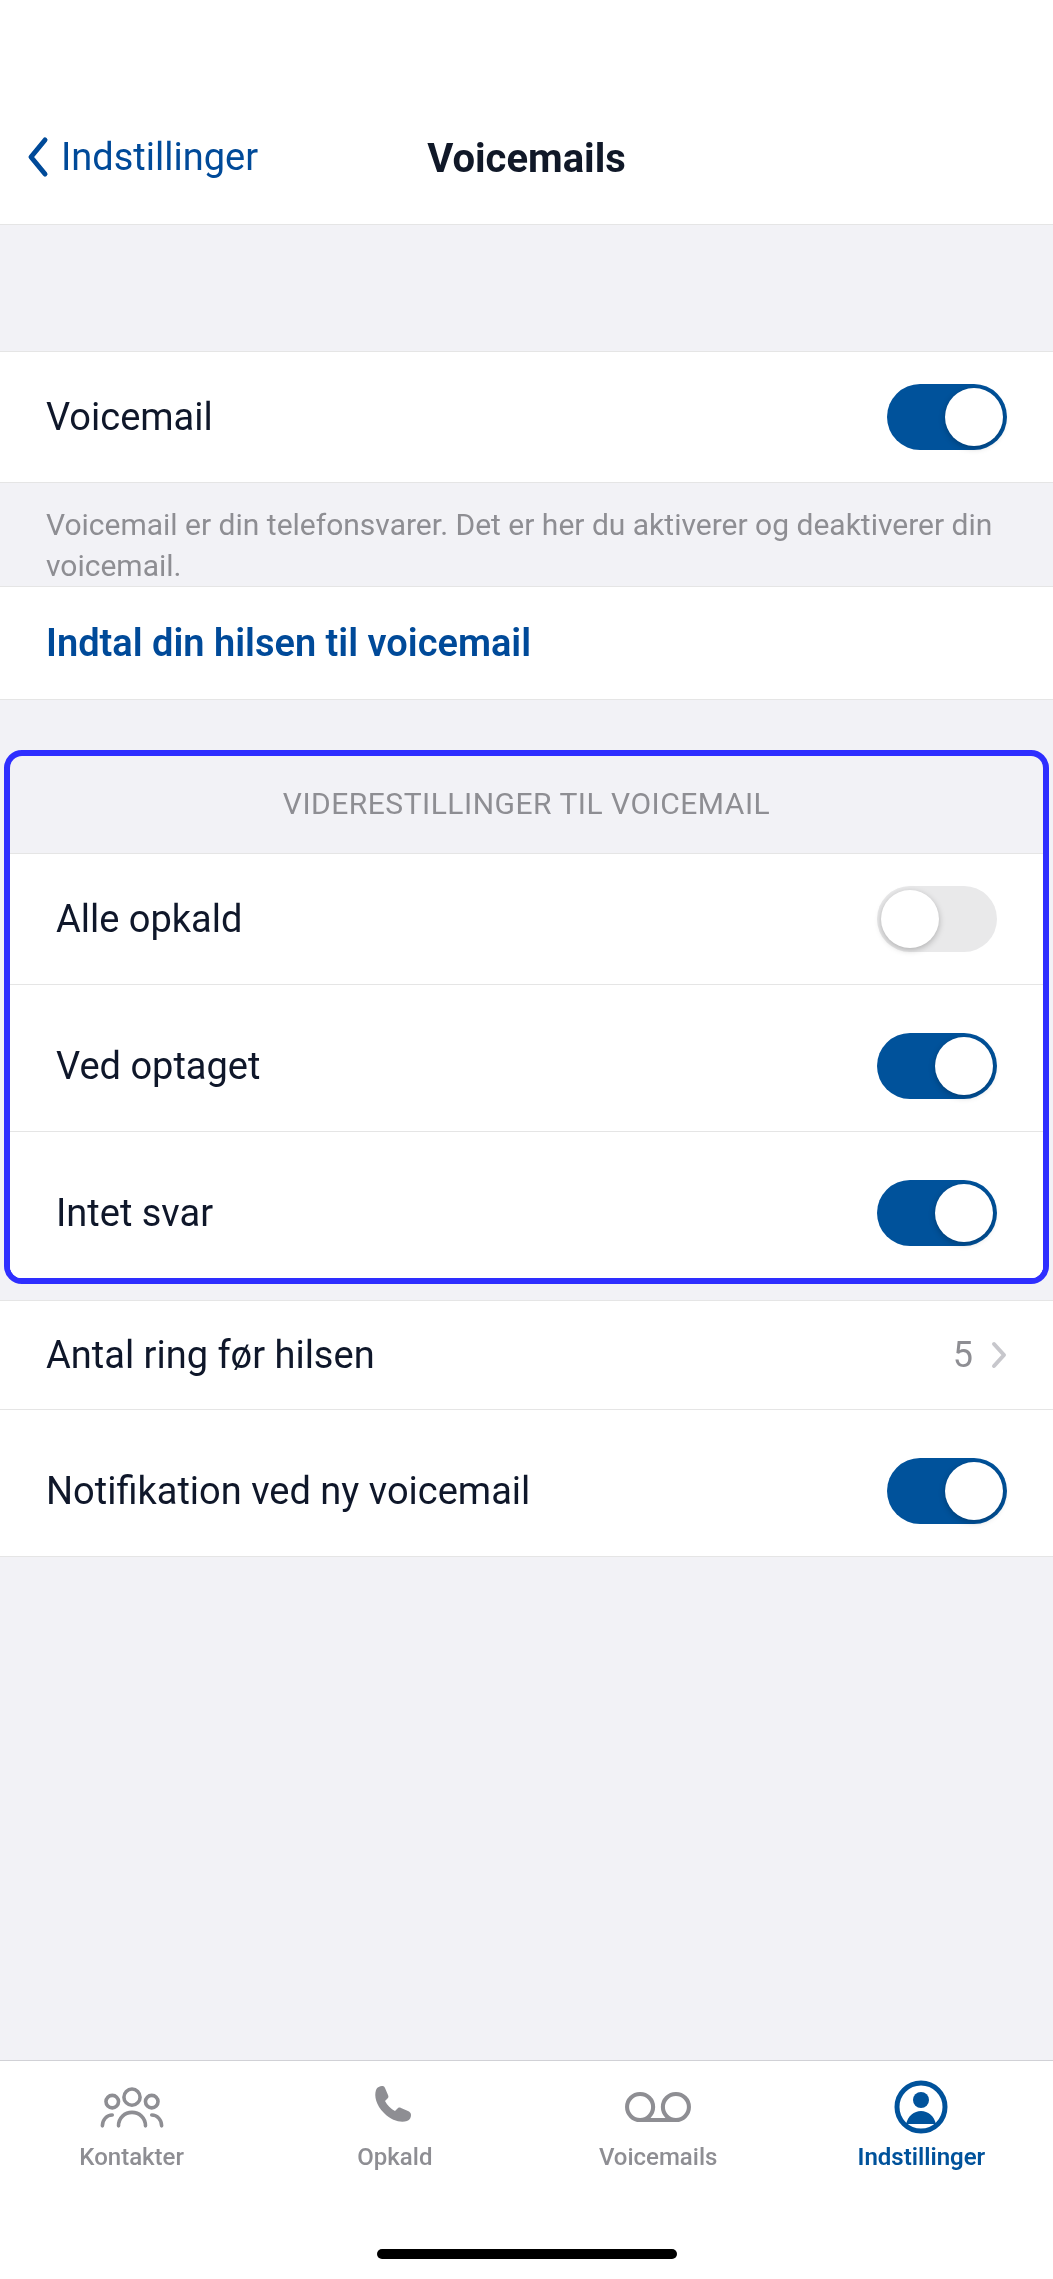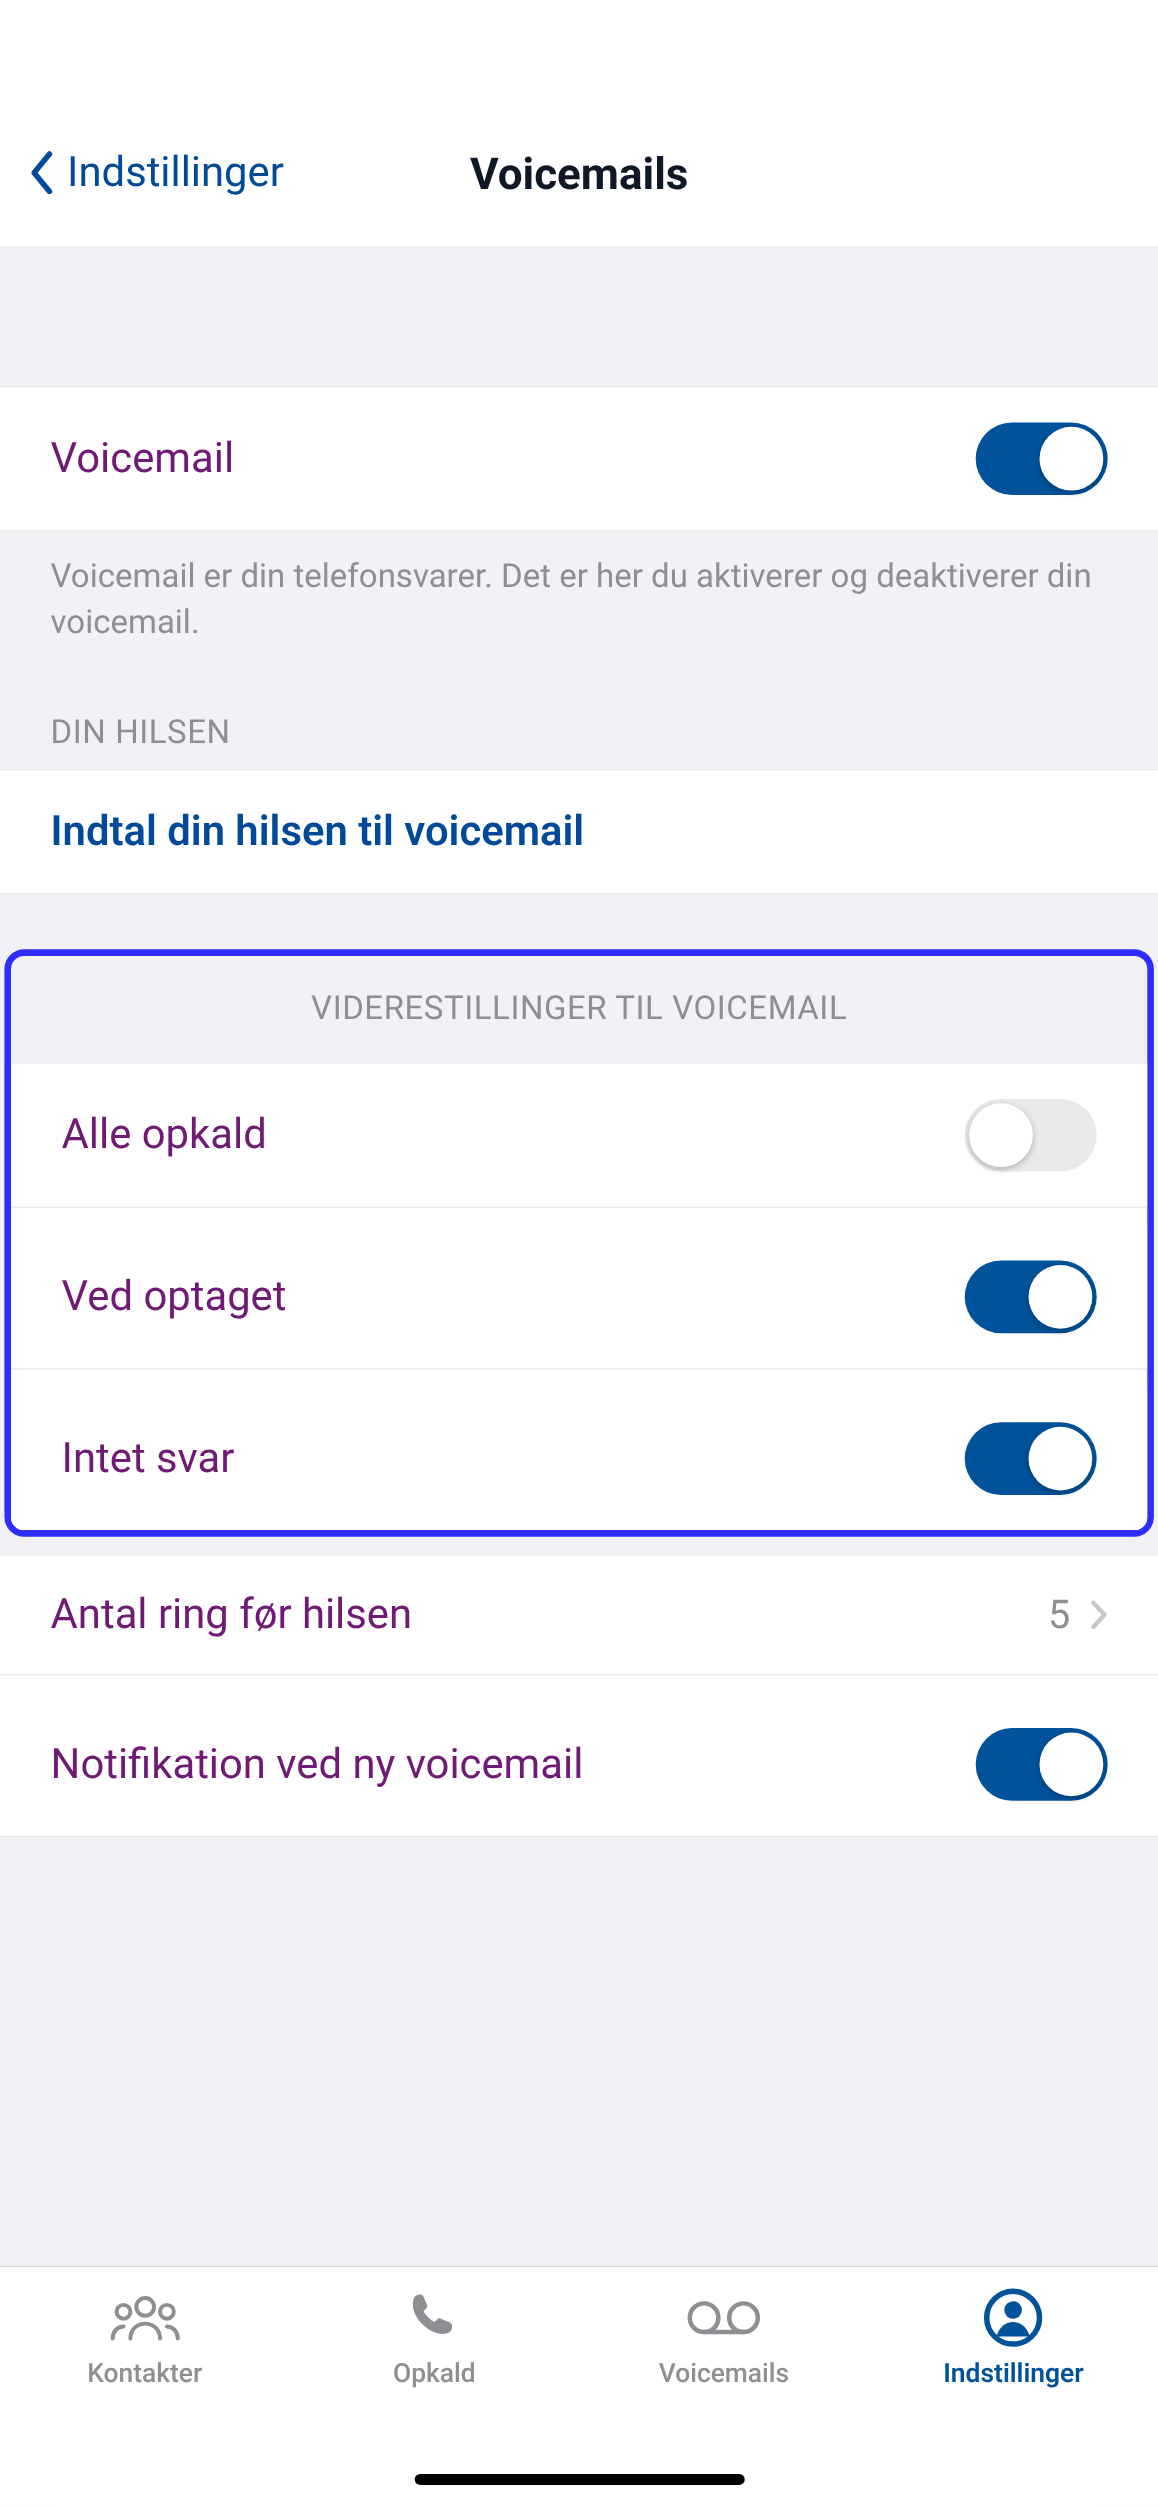--- a/index.html
+++ b/index.html
@@ -80,21 +80,21 @@
       padding: 32px 46px;
       display: flex;
       align-items: center;
       justify-content: space-between;
       border-bottom: 1px solid #e5e5e5;
       margin-top: 16px;
     }
     .row-label {
       font-size: 38px;
       font-weight: 400;
-      color: #701a75;
+      color: #0f172a;
     }
     .desc-text {
       padding: 22px 46px 0 46px;
       font-size: 30px;
       color: #8e8e93;
       line-height: 1.35;
     }
     .section-header {
       padding: 62px 46px 16px 46px;
       font-size: 30px;
@@ -239,21 +239,20 @@
 
     <div class="section-row">
       <span class="row-label">Voicemail</span>
       <div class="toggle on">
         <div class="toggle-knob"></div>
       </div>
     </div>
 
     <div class="desc-text">Voicemail er din telefonsvarer. Det er her du aktiverer og deaktiverer din voicemail.</div>
 
-    <div class="section-header">DIN HILSEN</div>
 
     <div class="link-row">
       <span class="link-text">Indtal din hilsen til voicemail</span>
     </div>
 
     <div class="highlight-box">
       <div class="section-header">VIDERESTILLINGER TIL VOICEMAIL</div>
       <div class="section-group">
         <div class="section-row-inner">
           <span class="row-label">Alle opkald</span>

